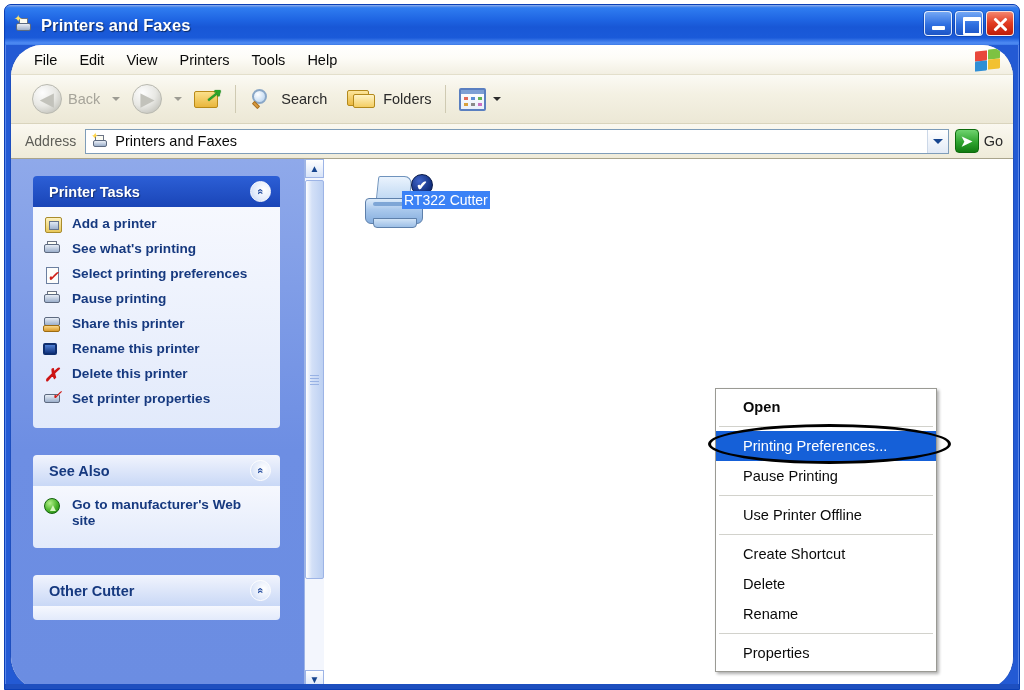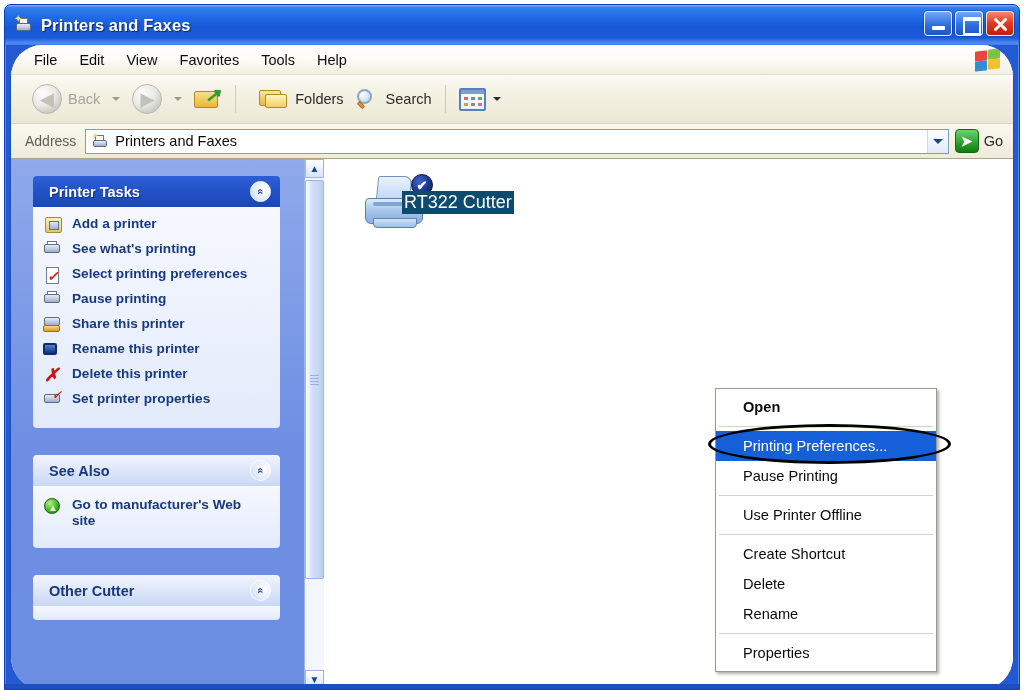--- a/index.html
+++ b/index.html
@@ -357,23 +357,23 @@
   .default-badge{
     position:absolute; right:-2px; top:-2px;
     width:22px;height:22px;border-radius:50%;
     background: radial-gradient(circle at 36% 30%, #3f64c9, #12307f 65%, #0a1f5c);
     border:1px solid #08194a;
     display:flex;align-items:center;justify-content:center;
     color:#ffffff; font-size:13px; font-weight:bold; line-height:1;
   }
   #printer-label {
     position:absolute; left:78px; top:32px;
-    background:#0c4a6e;
+    background:#3b82f6;
     color:#ffffff;
-    font-size:18px;
+    font-size:14px;
     padding:1px 2px;
     white-space:nowrap;
   }
 
   
   #ctxmenu {
     position:absolute;
     left: 391px; top: 229px;
     width: 222px;
     background:#ffffff;
@@ -434,21 +434,21 @@
       <div class="cap-btn cap-close"></div>
     </div>
   </div>
 
   <div id="client">
 
     <div id="menubar">
       <span class="menu-item">File</span>
       <span class="menu-item">Edit</span>
       <span class="menu-item">View</span>
-      <span class="menu-item">Favorites</span>
+      <span class="menu-item">Printers</span>
       <span class="menu-item">Tools</span>
       <span class="menu-item">Help</span>
       <span id="win-flag">
         <i class="flagq fq1"></i>
           <i class="flagq fq2"></i>
         <i class="flagq fq3"></i>
           <i class="flagq fq4"></i>
       </span>
     </div>
 
@@ -470,34 +470,34 @@
 
       <div class="tb-btn">
         <span class="ico-up">
           <i class="f-back"></i>
             <i class="arr">↗</i>
         </span>
       </div>
 
       <span class="tb-sep"></span>
 
+      <div class="tb-btn">
+        <span class="ico-search">
+          <i class="lens"></i>
+            <i class="hdl"></i>
+        </span>
+        <span class="tb-label">Search</span>
+      </div>
+
       <div class="tb-btn" style="margin-left:10px">
         <span class="ico-folders">
           <i class="fb"></i>
             <i class="ff"></i>
         </span>
         <span class="tb-label">Folders</span>
-      </div>
-
-      <div class="tb-btn">
-        <span class="ico-search">
-          <i class="lens"></i>
-            <i class="hdl"></i>
-        </span>
-        <span class="tb-label">Search</span>
       </div>
 
       <span class="tb-sep"></span>
 
       <div class="tb-btn">
         <span class="ico-views">
           <i class="bar"></i>
           <i class="tile" style="left:3px;top:7px;background:#e06a5a"></i>
           <i class="tile" style="left:10px;top:7px;background:#5b8fd4"></i>
           <i class="tile" style="left:17px;top:7px;background:#63b355"></i>

